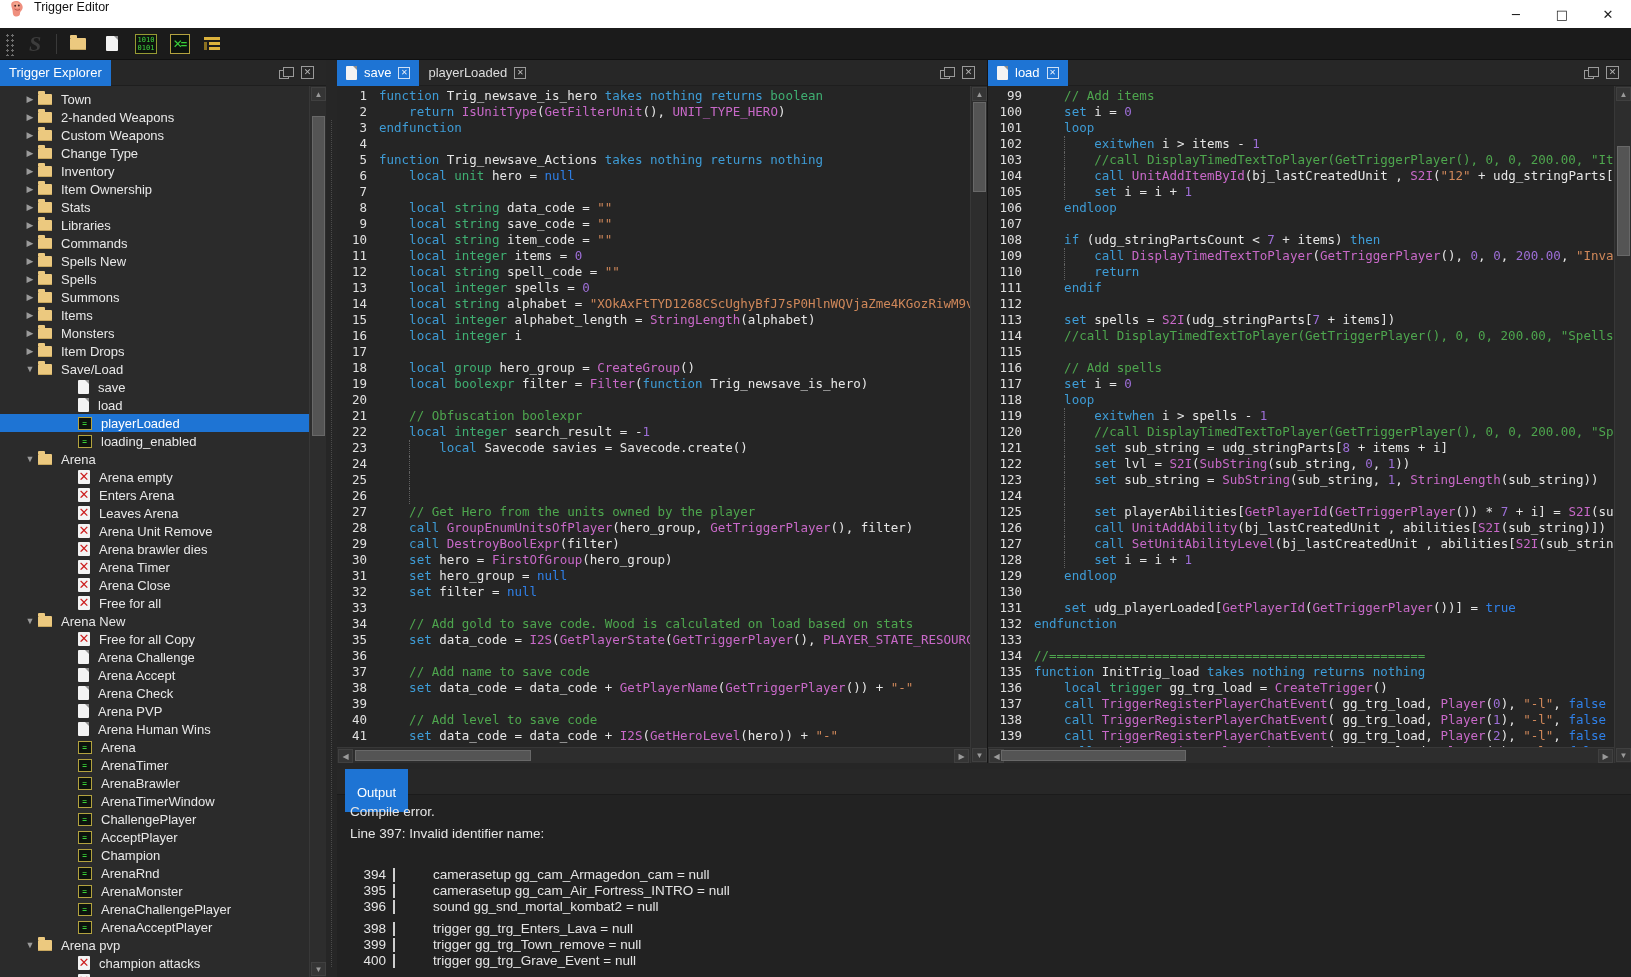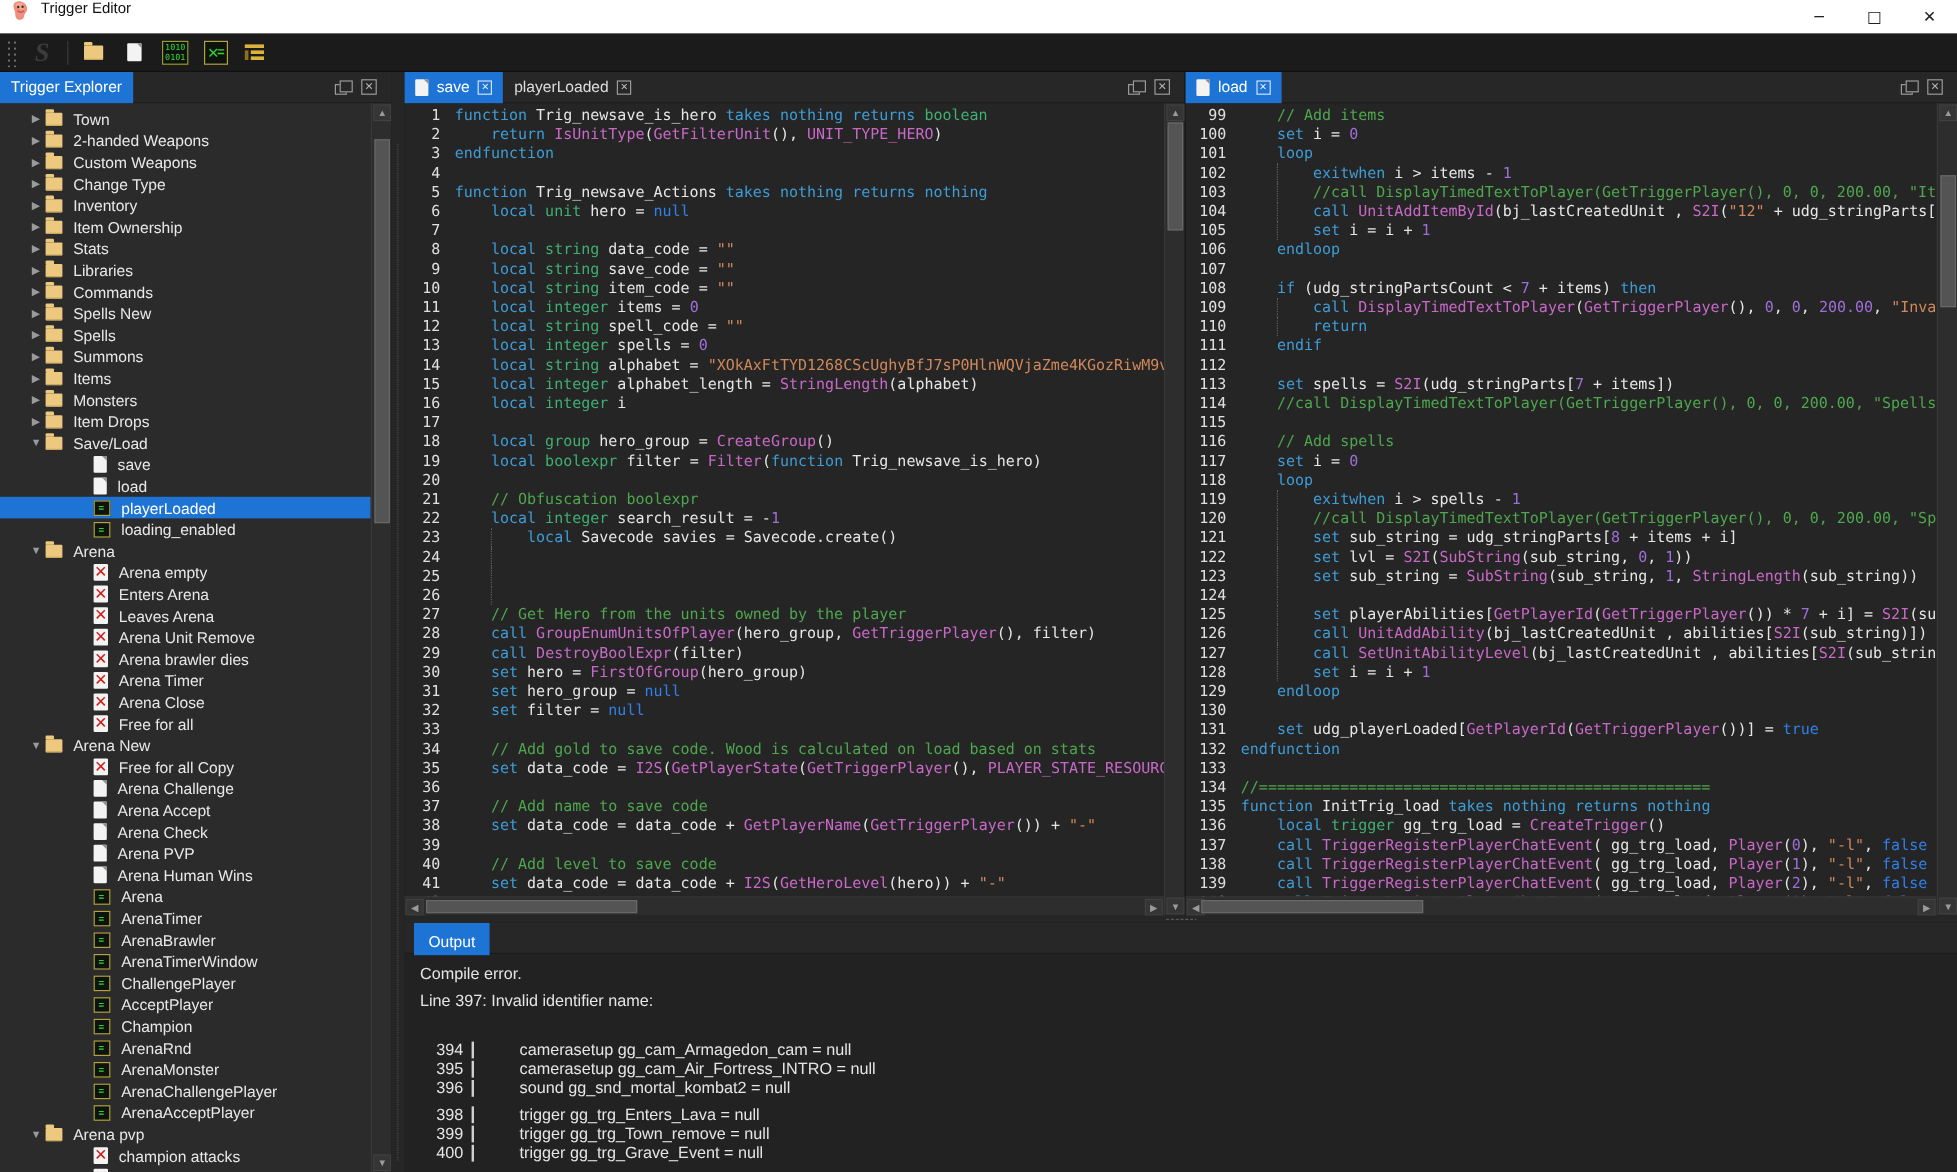--- a/index.html
+++ b/index.html
@@ -131,22 +131,22 @@
     vertical-align:top; margin-right:-1px; }
 
   
   .hsplit { height:6px; background:#262626; position:relative; flex:0 0 auto; }
   .hsplit::before { content:""; position:absolute; left:50%; top:2px; width:26px; height:2px;
     margin-left:-13px; background-image:radial-gradient(#777 0.8px, transparent 1px);
     background-size:4px 2px; }
   .output { flex:1; display:flex; flex-direction:column; background:#222222; min-height:0; }
   .out-tabrow { height:26px; background:#272727; border-bottom:1px solid #1b1b1b;
     display:flex; align-items:flex-start; flex:0 0 auto; }
-  .out-tab { height:27px; background:var(--c-accent,#1E74D4); color:#fff; font-size:13px;
-    display:flex; align-items:flex-end; padding:4px 12px; margin-left:8px; }
+  .out-tab { height:43px; background:var(--c-accent,#1E74D4); color:#fff; font-size:13px;
+    display:flex; align-items:flex-start; padding:16px 12px; margin-left:8px; }
   .out-body { flex:1; overflow:hidden; padding:8px 0 0 13px; color:#e5e5e5; font-size:13.5px; line-height:17px; }
   .omsg { height:22px; }
   .orows { margin-top:20px; }
   .orow { display:flex; height:16px; line-height:16px; align-items:center; }
   .orow.gap { margin-top:6px; }
   .onum { width:36px; text-align:right; }
   .obar { margin-left:7px; color:#cfcfcf; width:2px; background:#cfcfcf; height:14px; }
   .otext { padding-left:38px; white-space:pre; }
 </style>
 </head>

